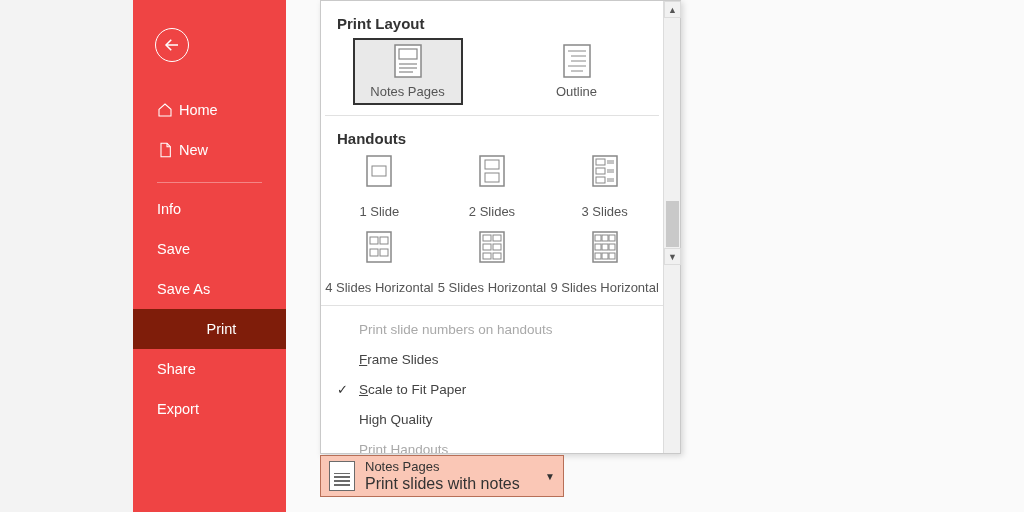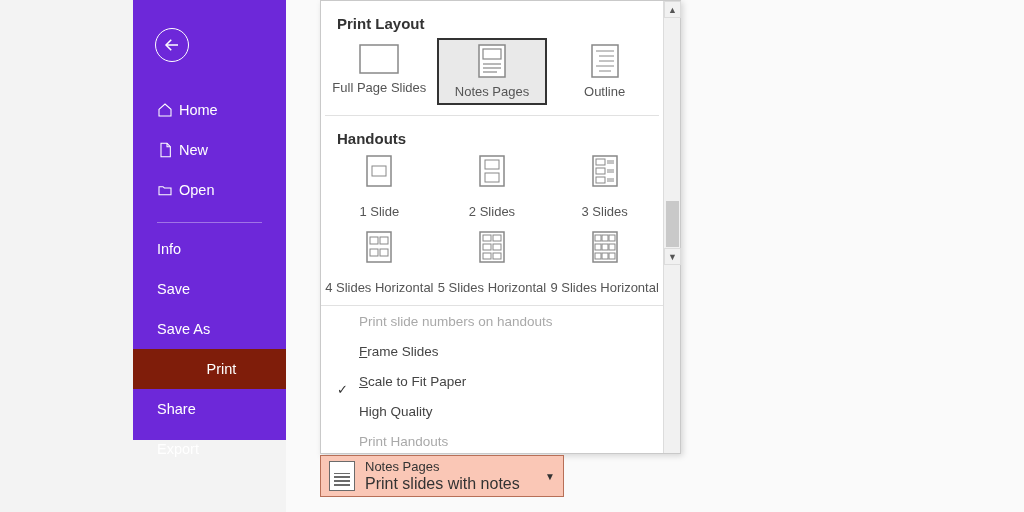--- a/index.html
+++ b/index.html
@@ -14,22 +14,22 @@
   }
   .app {
     position: relative;
     width: 1024px; height: 512px;
     background: #f3f3f3;
   }
   
   .sidebar {
     position: absolute;
     left: 133px; top: 0;
-    width: 153px; height: 440px;
-    background: #6d28d9;
+    width: 153px; height: 512px;
+    background: #ef4444;
     color: #fff;
     padding-top: 28px;
   }
   .back-btn {
     width: 34px; height: 34px;
     border: 1.5px solid #fff;
     border-radius: 50%;
     margin-left: 22px;
     display: flex; align-items: center; justify-content: center;
     cursor: pointer;
@@ -149,21 +149,21 @@
   }
   .handout-opt {
     width: 110px;
     display:flex; flex-direction:column; align-items:center;
     gap:17px; padding:4px 0;
     cursor:pointer;
   }
   .handout-opt .cap { font-size:13px; color:#555; white-space:nowrap; }
   .check-list { padding: 8px 0 0 0; border-top:1px solid #e1e1e1; margin-top:4px;}
   .check-item {
-    display:flex; align-items:flex-start;
+    display:flex; align-items:center;
     height: 30px;
     padding-left: 38px;
     position:relative;
     font-size:13.5px;
     color:#444;
     cursor:pointer;
   }
   .check-item.disabled { color:#a9a9a9; cursor:default; }
   .check-item .tick {
     position:absolute; left:16px; top:8px;
@@ -196,28 +196,20 @@
       </div>
       <div class="side-item">
         <span class="icon">
           <svg width="16" height="16" viewBox="0 0 24 24" stroke-width="1.6">
               <path d="M6 2 H15 L20 7 V22 H6 Z"></path>
               <path d="M15 2 V7 H20"></path>
             </svg>
         </span>
         <span>New</span>
       </div>
-      <div class="side-item">
-        <span class="icon">
-          <svg width="16" height="16" viewBox="0 0 24 24" stroke-width="1.6">
-              <path d="M3 7 H9 L11 9 H21 V19 H3 Z"></path>
-            </svg>
-        </span>
-        <span>Open</span>
-      </div>
     </div>
     <div class="side-divider"></div>
     <div>
       <div class="side-item2">
         <span>Info</span>
       </div>
       <div class="side-item2">
         <span>Save</span>
       </div>
       <div class="side-item2">
@@ -234,26 +226,20 @@
       </div>
     </div>
   </div>
 
   <div class="content"></div>
 
   <div class="dropdown">
     <div class="dropdown-body">
       <div class="section-title">Print Layout</div>
       <div class="grid3">
-        <div class="layout-opt">
-          <svg width="40" height="30">
-              <rect x="1" y="1" width="38" height="28" class="thumb-box" fill="#fff" stroke="#888" stroke-width="1.5"></rect>
-            </svg>
-          <span class="cap">Full Page Slides</span>
-        </div>
         <div class="layout-opt selected">
           <svg width="28" height="34">
             <rect x="1" y="1" width="26" height="32" fill="#fff" stroke="#888" stroke-width="1.5"></rect>
             <rect x="5" y="5" width="18" height="10" fill="none" stroke="#888" stroke-width="1.2"></rect>
             <line x1="5" y1="20" x2="23" y2="20" stroke="#888" stroke-width="1.2"></line>
             <line x1="5" y1="24" x2="23" y2="24" stroke="#888" stroke-width="1.2"></line>
             <line x1="5" y1="28" x2="19" y2="28" stroke="#888" stroke-width="1.2"></line>
           </svg>
           <span class="cap">Notes Pages</span>
         </div>

